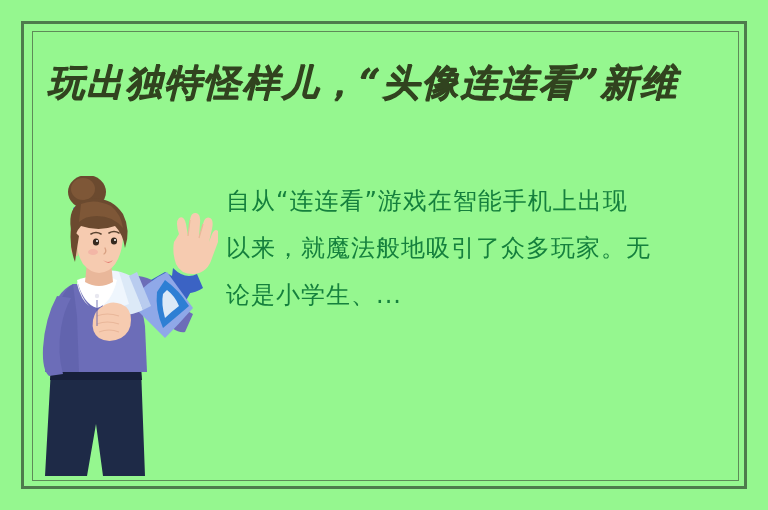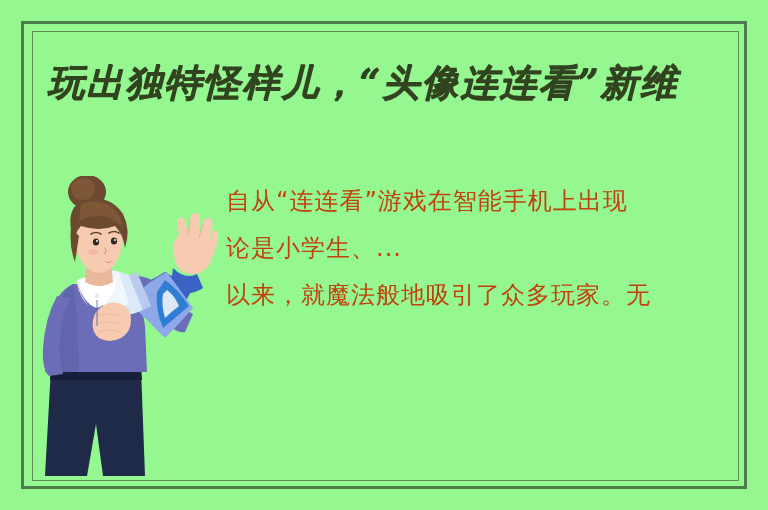--- a/index.html
+++ b/index.html
@@ -71,21 +71,21 @@
   #body-block {
     position: absolute;
     left: 226px;
     top: 178px;
     width: 508px;
     z-index: 4;
   }
   .body-line {
     font-family: "DejaVu Sans", "Liberation Sans", sans-serif;
     font-size: 24px;
-    color: #c2410c;
+    color: #15803d;
     line-height: 47px;
     letter-spacing: 1px;
     white-space: nowrap;
   }
 
   
   #illustration {
     position: absolute;
     left: 33px;
     top: 176px;
@@ -189,20 +189,20 @@
       </g>
     </svg>
   </div>
 
   <div id="title-block">
     <div class="title-line">玩出独特怪样儿，“头像连连看”新维</div>
   </div>
 
   <div id="body-block">
     <div class="body-line">自从“连连看”游戏在智能手机上出现</div>
+    <div class="body-line">以来，就魔法般地吸引了众多玩家。无</div>
     <div class="body-line">论是小学生、...</div>
-    <div class="body-line">以来，就魔法般地吸引了众多玩家。无</div>
   </div>
 
   <div class="frame-inner"></div>
   <div class="frame-outer"></div>
 
 </div>
 
 </body></html>

